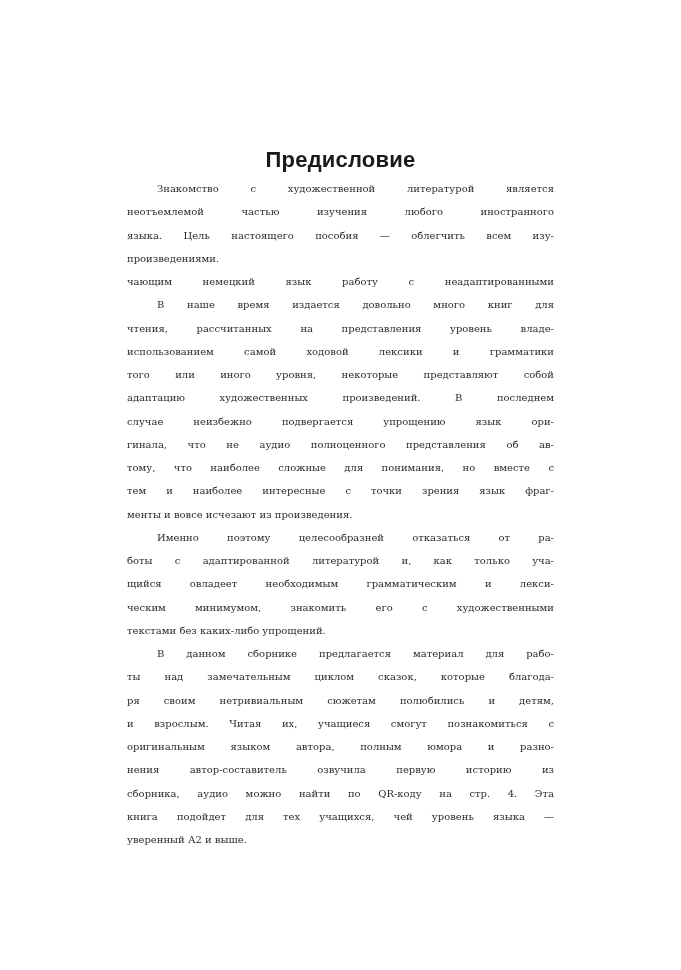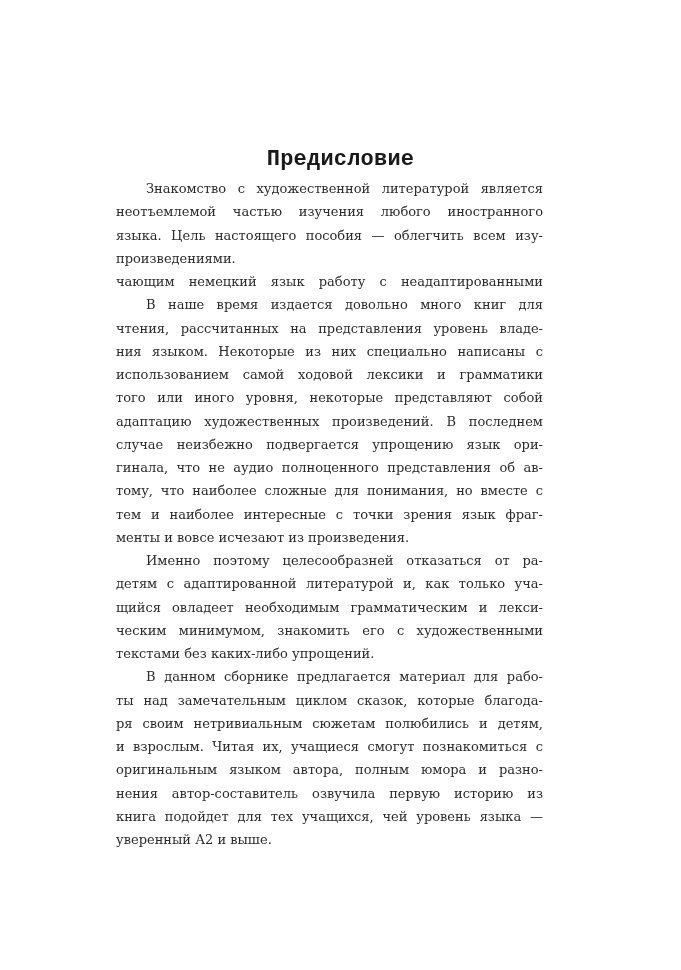--- a/index.html
+++ b/index.html
@@ -1,25 +1,25 @@
 <!DOCTYPE html>
 <html><head>
 <meta charset="utf-8">
 <style>
   html, body { margin: 0; padding: 0; background: #ffffff; }
   body { width: 681px; height: 970px; position: relative; overflow: hidden; }
   .page { position: absolute; left: 0; top: 0; width: 681px; height: 970px; background: #ffffff; }
   .title {
     position: absolute; left: 0; top: 147px; width: 681px; text-align: center;
-    font-family: Liberation Mono, monospace; font-weight: bold; font-size: 22px;
+    font-family: Liberation Sans, sans-serif; font-weight: bold; font-size: 22px;
     color: #1a1a1a; letter-spacing: 0.2px;
   }
   .body-text {
-    position: absolute; left: 116px; top: 177px; width: 427px;
-    font-family: "DejaVu Serif", serif; font-size: 13px; color: #2b2b2b;
+    position: absolute; left: 127px; top: 177px; width: 427px;
+    font-family: "DejaVu Serif", serif; font-size: 10px; color: #2b2b2b;
   }
   .line {
     height: 23.25px; line-height: 23.25px; white-space: nowrap;
     text-align: justify; text-align-last: justify; overflow: visible;
   }
   .line.last { text-align-last: left; }
   .line.indent { padding-left: 30px; }
 </style>
 </head>
 <body>
@@ -33,43 +33,43 @@
       <div class="line indent">Знакомство с художественной литературой является</div>
       <div class="line">неотъемлемой частью изучения любого иностранного</div>
       <div class="line">языка. Цель настоящего пособия — облегчить всем изу-</div>
       <div class="line last">произведениями.</div>
       <div class="line">чающим немецкий язык работу с неадаптированными</div>
     </div>
 
     <div>
       <div class="line indent">В наше время издается довольно много книг для</div>
       <div class="line">чтения, рассчитанных на представления уровень владе-</div>
-      <div class="line">ния языком. Некоторые из них специально написаны с</div>
       <div class="line">использованием самой ходовой лексики и грамматики</div>
       <div class="line">того или иного уровня, некоторые представляют собой</div>
       <div class="line">адаптацию художественных произведений. В последнем</div>
       <div class="line">случае неизбежно подвергается упрощению язык ори-</div>
       <div class="line">гинала, что не аудио полноценного представления об ав-</div>
       <div class="line">тому, что наиболее сложные для понимания, но вместе с</div>
       <div class="line">тем и наиболее интересные с точки зрения язык фраг-</div>
       <div class="line last">менты и вовсе исчезают из произведения.</div>
     </div>
 
     <div>
       <div class="line indent">Именно поэтому целесообразней отказаться от ра-</div>
-      <div class="line">детям с адаптированной литературой и, как только уча-</div>
+      <div class="line">боты с адаптированной литературой и, как только уча-</div>
       <div class="line">щийся овладеет необходимым грамматическим и лекси-</div>
       <div class="line">ческим минимумом, знакомить его с художественными</div>
       <div class="line last">текстами без каких-либо упрощений.</div>
     </div>
 
     <div>
       <div class="line indent">В данном сборнике предлагается материал для рабо-</div>
       <div class="line">ты над замечательным циклом сказок, которые благода-</div>
       <div class="line">ря своим нетривиальным сюжетам полюбились и детям,</div>
       <div class="line">и взрослым. Читая их, учащиеся смогут познакомиться с</div>
       <div class="line">оригинальным языком автора, полным юмора и разно-</div>
       <div class="line">нения автор-составитель озвучила первую историю из</div>
+      <div class="line">сборника, аудио можно найти по QR-коду на стр. 4. Эта</div>
       <div class="line">книга подойдет для тех учащихся, чей уровень языка —</div>
       <div class="line last">уверенный А2 и выше.</div>
     </div>
   </div>
 </div>
 
 </body></html>

